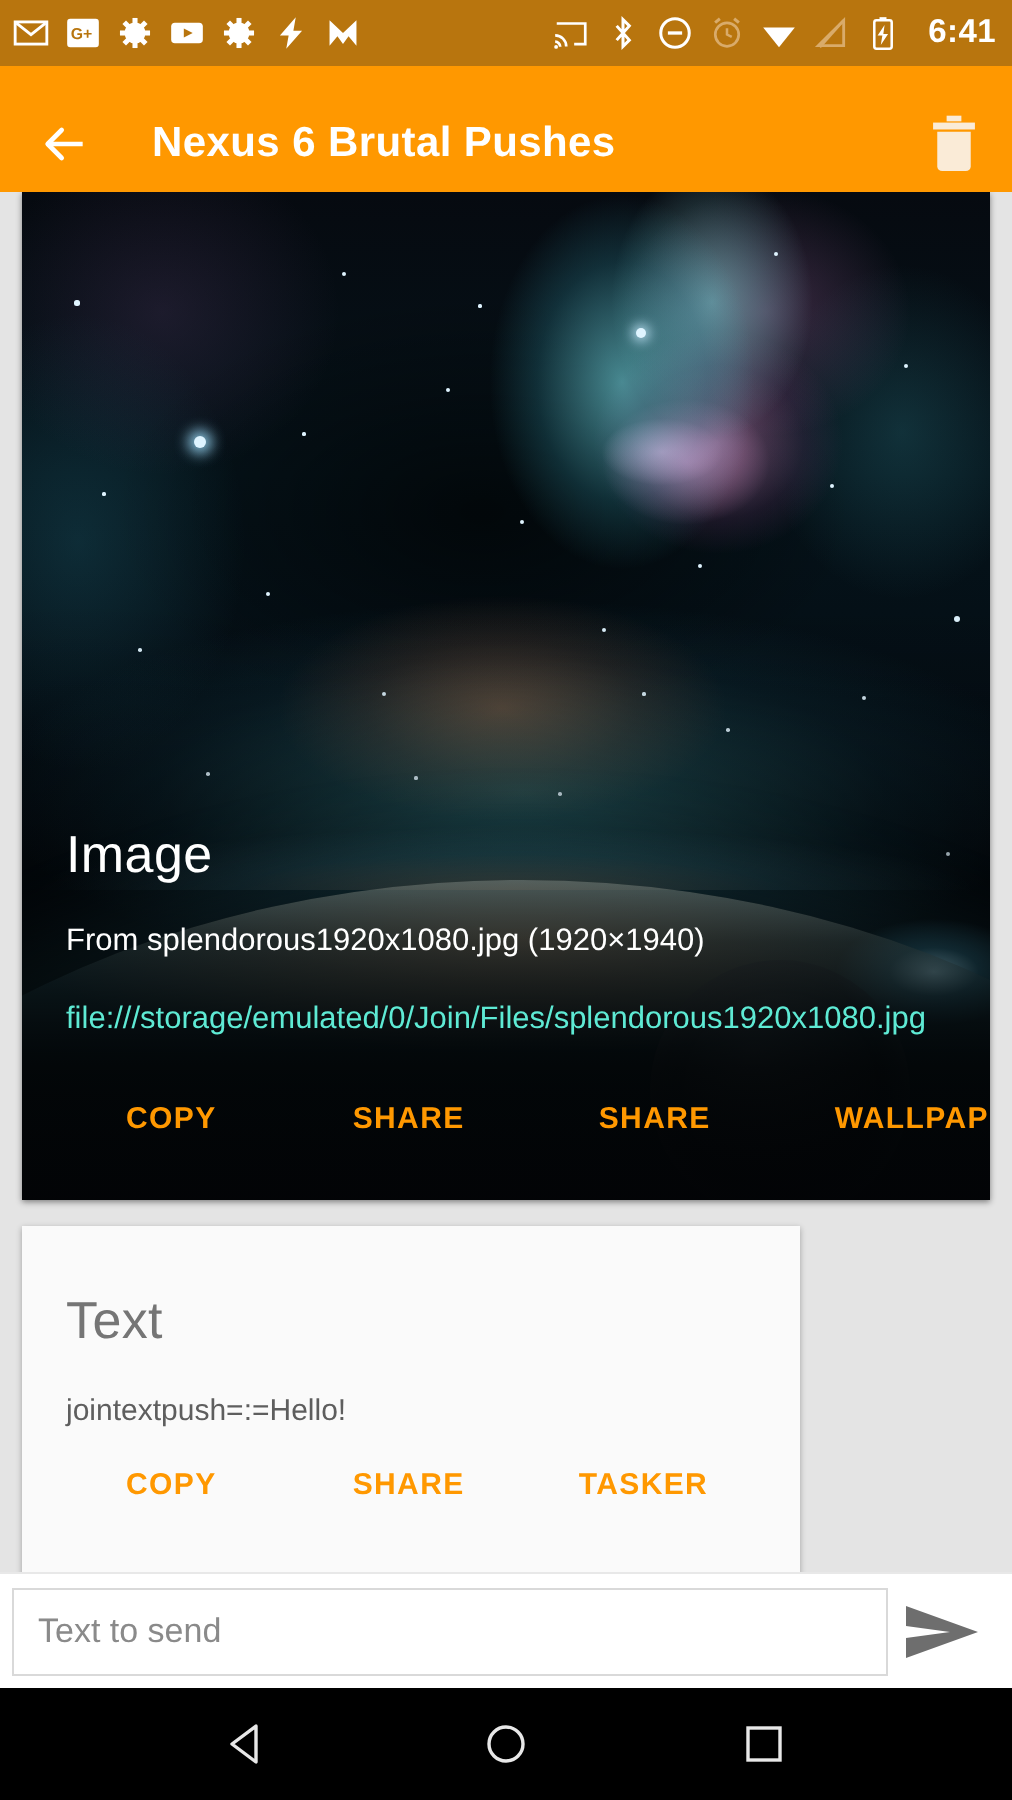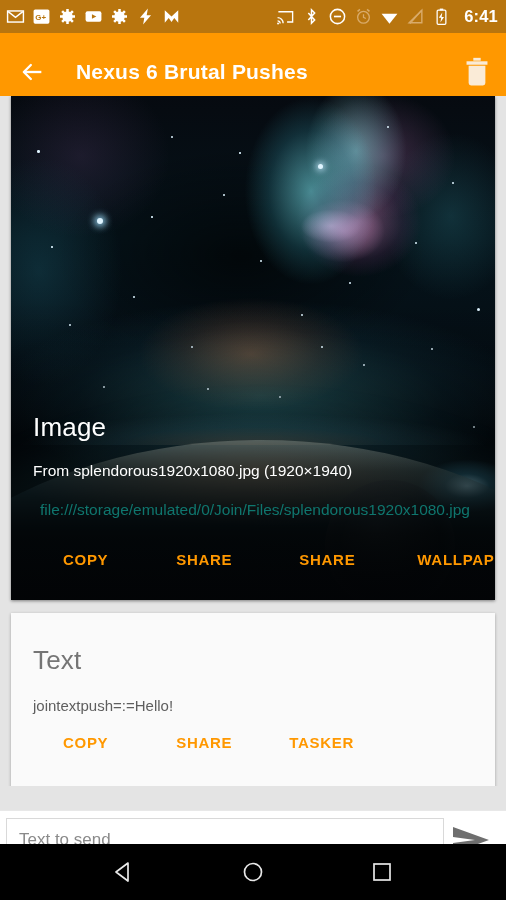--- a/index.html
+++ b/index.html
@@ -97,40 +97,39 @@
     position:absolute; left:22px; right:18px; bottom:0; padding-bottom:8px;
   }
   .card-title-dark{
     color:#ffffff; font-size:26px; font-weight:normal;
     letter-spacing:.2px; margin-bottom:17px;
   }
   .img-line{
     color:#ffffff; font-size:15.5px; line-height:21px; margin-bottom:18px;
   }
   .img-path{
-    color:#0f766e; font-size:15.5px; line-height:22px; margin-bottom:22px;
+    color:#5eead4; font-size:15.5px; line-height:22px; margin-bottom:22px;
     word-break:break-all;
-    text-align:center;
   }
   .actions-dark{
     display:flex; align-items:center; gap:0; padding:0 0 16px 0;
   }
   .action-btn{
     color:#ff9800; font-size:15px; font-weight:bold; letter-spacing:.7px;
     cursor:pointer; background:none; border:none;
     font-family:"Liberation Sans", sans-serif; padding:8px 0;
   }
   .actions-dark .action-btn:nth-child(1){ margin-left:30px; }
   .actions-dark .action-btn:nth-child(2){ margin-left:68px; }
   .actions-dark .action-btn:nth-child(3){ margin-left:67px; }
   .actions-dark .action-btn:nth-child(4){ margin-left:62px; }
 
   
   .text-card{
-    position:absolute; top:517px; left:11px; width:484px; height:180px;
+    position:absolute; top:517px; left:11px; width:389px; height:180px;
     background:#fafafa; overflow:hidden;
     box-shadow:0 1px 3px rgba(0,0,0,.30);
   }
   .text-card-inner{ padding:32px 22px 0 22px; }
   .card-title-light{
     color:#757575; font-size:26px; font-weight:normal;
     letter-spacing:.2px; margin-bottom:20px;
   }
   .text-body{
     color:#5e5e5e; font-size:15px; line-height:20px; margin-bottom:18px;
@@ -142,21 +141,21 @@
     font-family:"Liberation Sans", sans-serif; padding:0;
   }
   .actions-light .action-btn-light:nth-child(1){ margin-left:30px; }
   .actions-light .action-btn-light:nth-child(2){ margin-left:68px; }
   .actions-light .action-btn-light:nth-child(3){ margin-left:57px; }
 
   
   .inputbar{
     position:absolute; top:786px; left:0; width:506px; height:58px;
     background:#ffffff; display:flex; align-items:center;
-    padding:0 8px 0 6px; border-top:1px solid #e8e8e8;margin-top:24px;
+    padding:0 8px 0 6px; border-top:1px solid #e8e8e8;
   }
   .text-input{
     flex:1; height:44px; border:1px solid #d9d9d9; background:#ffffff;
     font-family:"Liberation Sans", sans-serif; font-size:17px;
     color:#212121; padding:0 12px; outline:none;
   }
   .text-input::placeholder{ color:#8a8a8a; }
   .send-btn{
     width:54px; height:44px; display:flex; align-items:center;
     justify-content:center; cursor:pointer; flex:0 0 auto;

